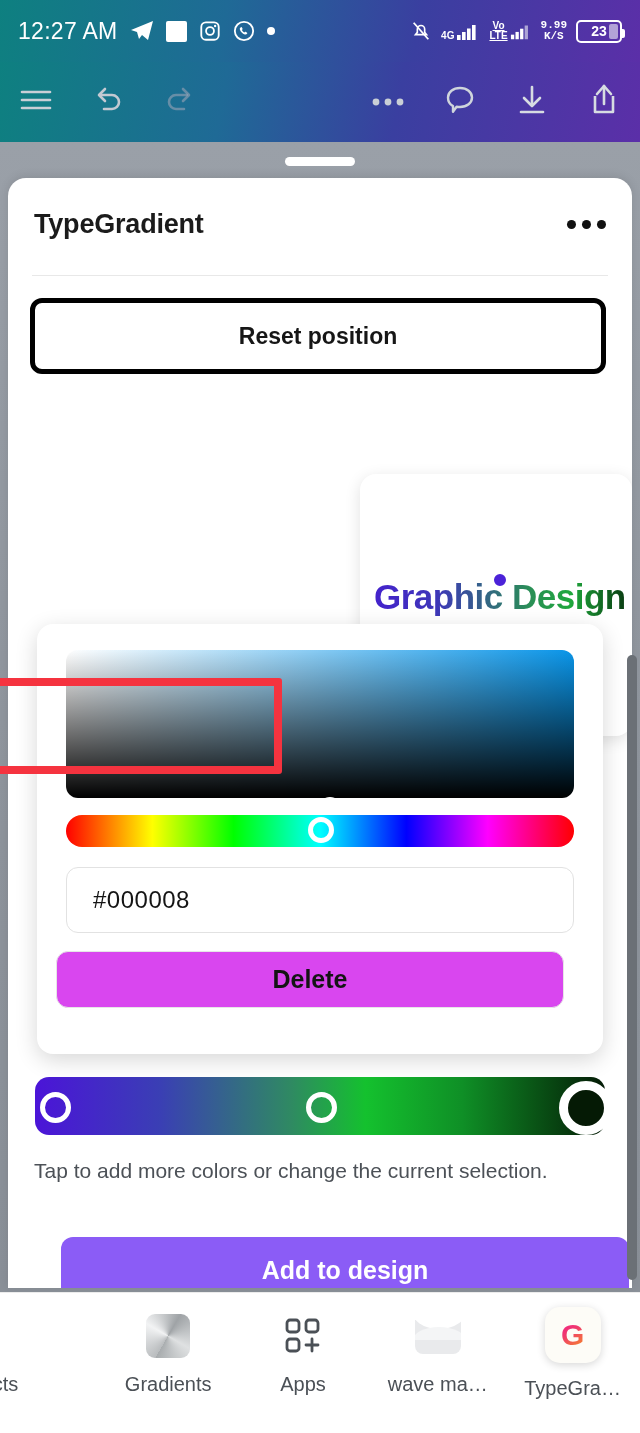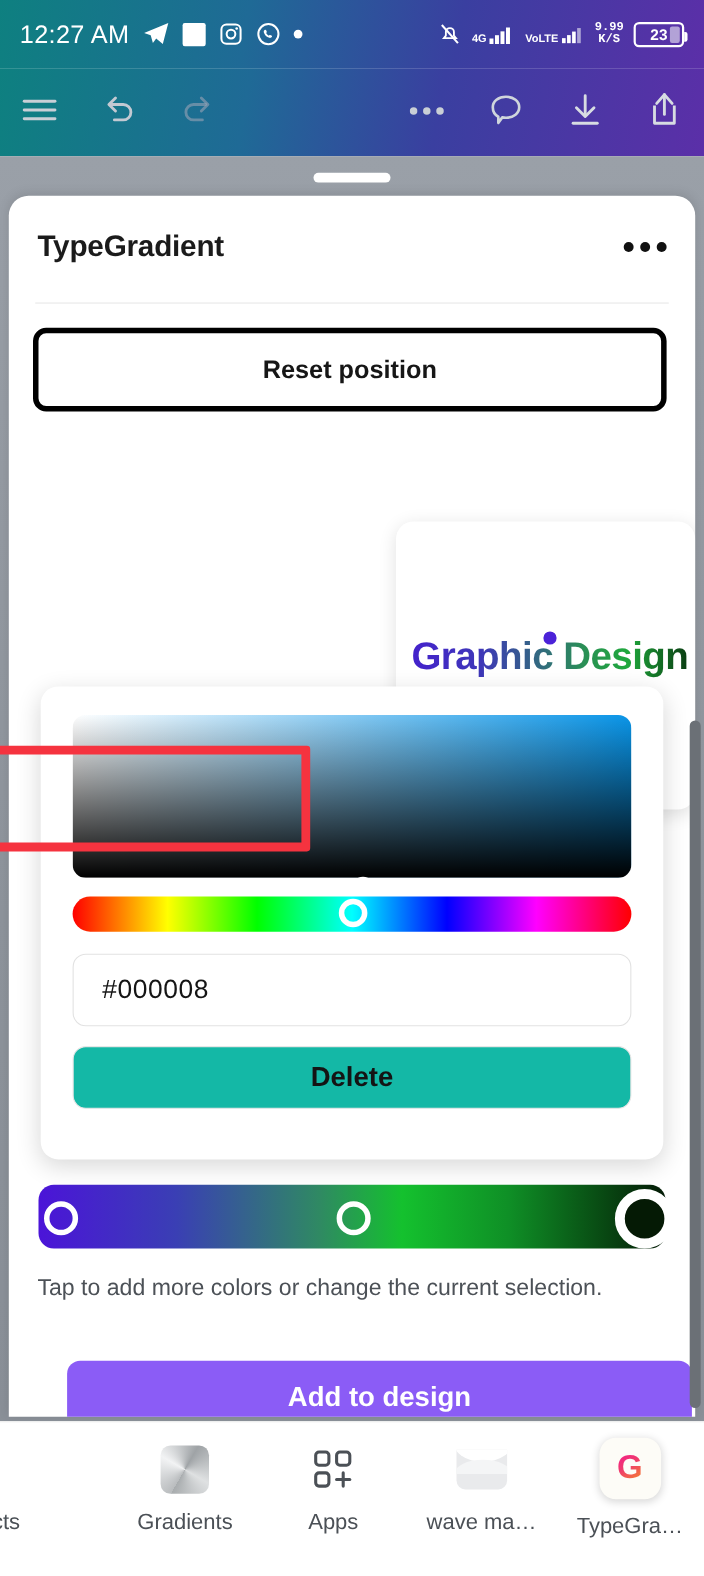--- a/index.html
+++ b/index.html
@@ -123,22 +123,22 @@
     position:absolute;left:271px;top:193px;width:26px;height:26px;border-radius:50%;
     border:5px solid #ffffff;box-sizing:border-box;
   }
   .hex-field{
     position:absolute;left:29px;top:243px;width:508px;height:66px;
     border:1px solid #e2e2e2;border-radius:12px;background:#fff;
     display:flex;align-items:center;padding-left:26px;
     font-size:24px;color:#151515;letter-spacing:.5px;
   }
   .delete-btn{
-    position:absolute;left:29px;top:327px;width:508px;height:57px;
-    border:1px solid #e6e6e6;border-radius:12px;background:#14b8a6;
+    position:absolute;left:19px;top:327px;width:508px;height:57px;
+    border:1px solid #e6e6e6;border-radius:12px;background:#d946ef;
     display:flex;align-items:center;justify-content:center;
     font-size:25px;font-weight:700;color:#141414;
   }
 
   
   .annotation{
     position:absolute;left:-12px;top:678px;width:294px;height:96px;
     border:8px solid #f5333f;border-radius:3px;
     pointer-events:none;
   }
@@ -251,21 +251,21 @@
     <span style="display:flex;align-items:flex-end;gap:2px;">
       <span class="net-label">4G</span>
       <svg class="ico" width="24" height="20" viewBox="0 0 24 20">
           <rect x="1" y="14" width="3.6" height="5" fill="#fff"></rect>
           <rect x="6" y="11" width="3.6" height="8" fill="#fff"></rect>
           <rect x="11" y="7.5" width="3.6" height="11.5" fill="#fff"></rect>
           <rect x="16" y="4" width="3.6" height="15" fill="#fff"></rect>
         </svg>
     </span>
     <span style="display:flex;align-items:flex-end;gap:2px;">
-      <span style="display:flex;flex-direction:row;">
+      <span style="display:flex;flex-direction:column;text-decoration:underline;">
         <span class="net-label">Vo</span>
         <span class="net-label">LTE</span>
       </span>
       <svg class="ico" width="22" height="20" viewBox="0 0 24 20">
           <rect x="1" y="14" width="3.6" height="5" fill="#fff"></rect>
           <rect x="6" y="11" width="3.6" height="8" fill="#fff"></rect>
           <rect x="11" y="7.5" width="3.6" height="11.5" fill="#fff"></rect>
           <rect x="16" y="4" width="3.6" height="15" fill="#fff" opacity=".55"></rect>
         </svg>
     </span>

